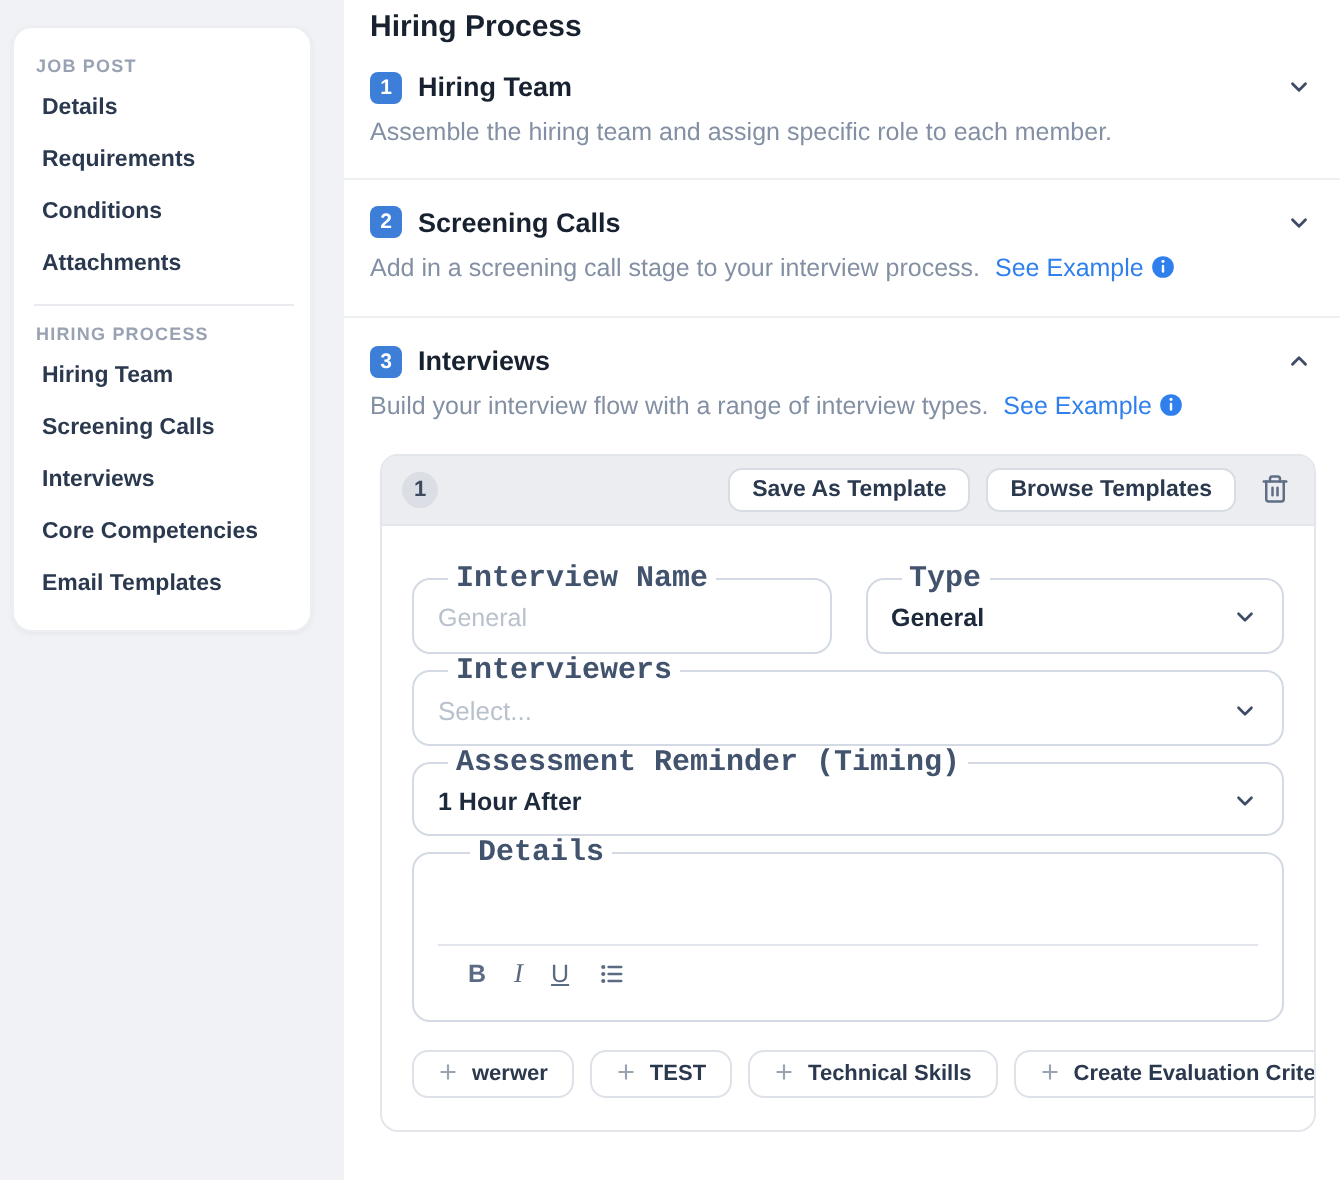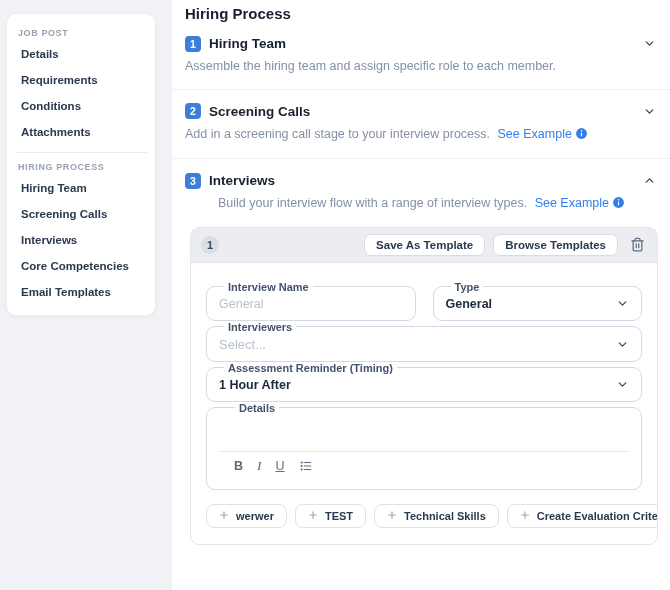--- a/index.html
+++ b/index.html
@@ -47,21 +47,21 @@
   .spacer { flex:1; }
   .hd-btn { background:#fff; border:1px solid #d8dce3; border-radius:7px; padding:4px 11px; font-size:11.5px; font-weight:700; color:#2b394f; font-family:inherit; cursor:pointer; }
   .icon-btn { background:none; border:none; display:flex; padding:2px; margin-left:2px; cursor:pointer; }
 
   .card-body { padding:18px 15px 16px; }
   .row2 { display:flex; gap:17px; }
   .flex1 { flex:1; min-width:0; }
   .mt { margin-top:16px; }
 
   fieldset.fld { border:1px solid #d4dae3; border-radius:9px; margin:0; padding:1px 12px 8px; min-width:0; }
-  .fld legend { font-size:11px; font-weight:600; color:#42536e; padding:0 4px; margin-left:5px; }
+  .fld legend { font-size:15px; font-weight:600; color:#42536e; padding:0 4px; margin-left:5px;font-family:Liberation Mono, monospace; }
   .fld input {
     border:none; outline:none; width:100%; font-size:12.5px; font-family:inherit;
     color:#1d2a3c; padding:3px 0 1px; background:transparent;
   }
   .fld input::placeholder { color:#b9c1cd; }
   .selectline { display:flex; align-items:center; justify-content:space-between; padding:3px 0 1px; cursor:pointer; }
   .sel-val { font-size:12.5px; font-weight:600; color:#1d2a3c; }
   .sel-ph { font-size:13px; color:#b9c1cd; }
 
   .details-fld { padding:1px 0 0; }
@@ -145,21 +145,21 @@
       <span class="num-badge">3</span>
       <span class="sec-title">Interviews</span>
       <button class="chev-btn" aria-label="toggle">
         <span style="display:flex;">
           <svg width="13" height="13" viewBox="0 0 24 24" fill="none" stroke="#3e4c63" stroke-width="2.6" stroke-linecap="round" stroke-linejoin="round">
               <polyline points="6 15 12 9 18 15"></polyline>
             </svg>
         </span>
       </button>
     </div>
-    <p class="sec-desc" style="margin:7px 0 0;text-align:center;">
+    <p class="sec-desc" style="margin:7px 0 0;">
       <span>Build your interview flow with a range of interview types.</span>
       <span class="link" style="margin-left:4px;">See Example</span><span class="info-icon"><svg width="13" height="13" viewBox="0 0 24 24">
             <circle cx="12" cy="12" r="10" fill="#2f80ed"></circle>
             <rect x="10.9" y="10" width="2.2" height="7.2" rx="1.1" fill="#fff"></rect>
             <circle cx="12" cy="6.8" r="1.4" fill="#fff"></circle>
           </svg></span>
     </p>
 
     <div class="card">
       <div class="card-head">

